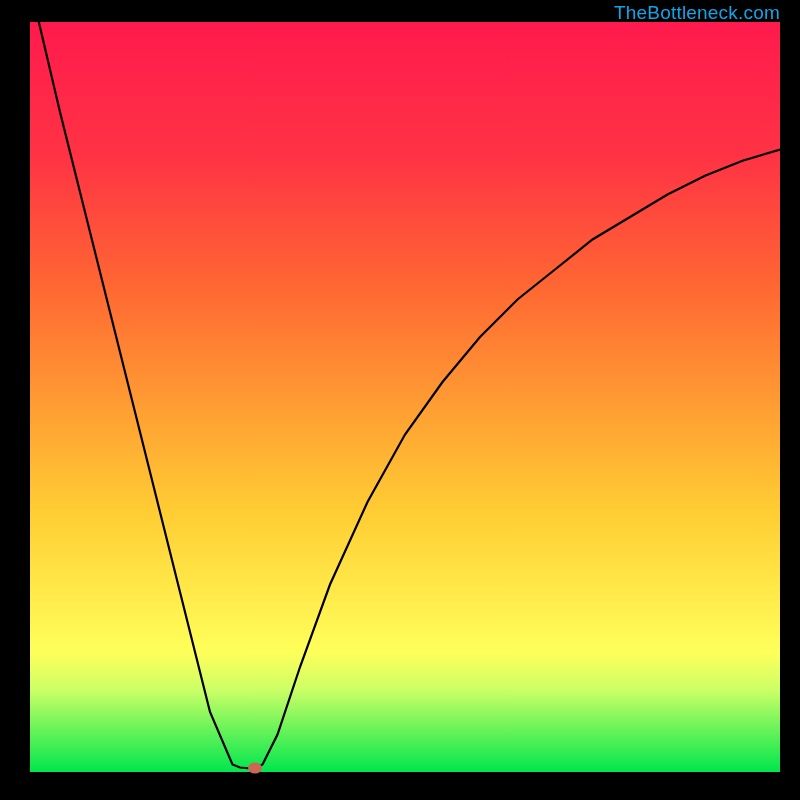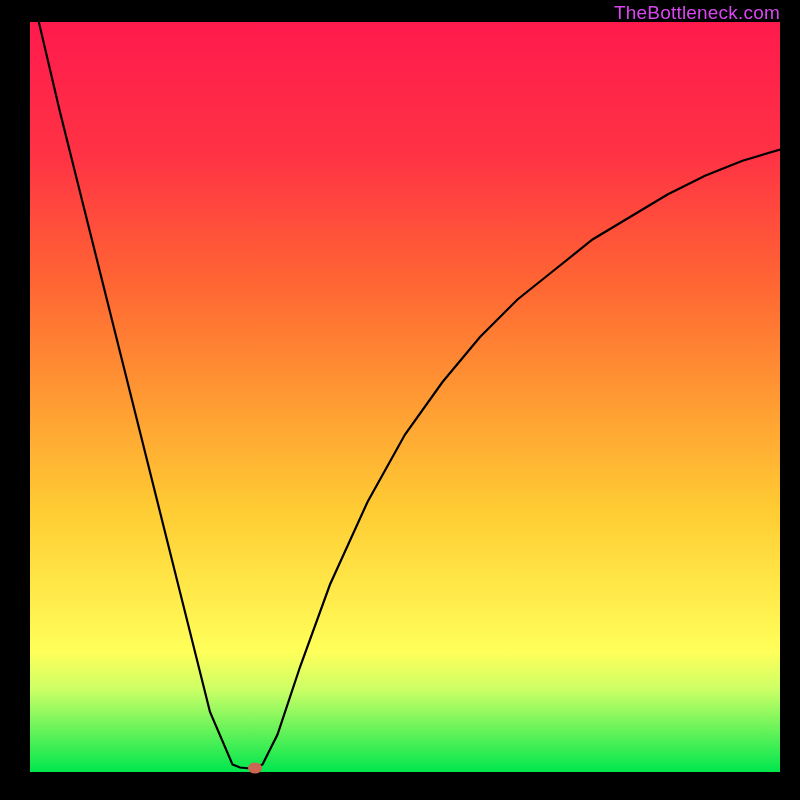--- a/index.html
+++ b/index.html
@@ -11,21 +11,21 @@
     top: 22px;
     width: 750px;
     height: 750px;
     background: linear-gradient(to top, #00e64d 0%, #ccff66 11%, #ffff5a 16%, #ffcc33 35%, #ff9933 50%, #ff6633 65%, #ff3344 82%, #ff1a4d 100%);
   }
   .watermark {
     position: absolute;
     right: 20px;
     top: 2px;
     font-size: 19px;
-    color: #d946ef;
+    color: #0ea5e9;
     font-weight: 500;
     letter-spacing: 0.2px;
   }
   .curve-svg {
     position: absolute;
     left: 30px;
     top: 22px;
     width: 750px;
     height: 750px;
   }

